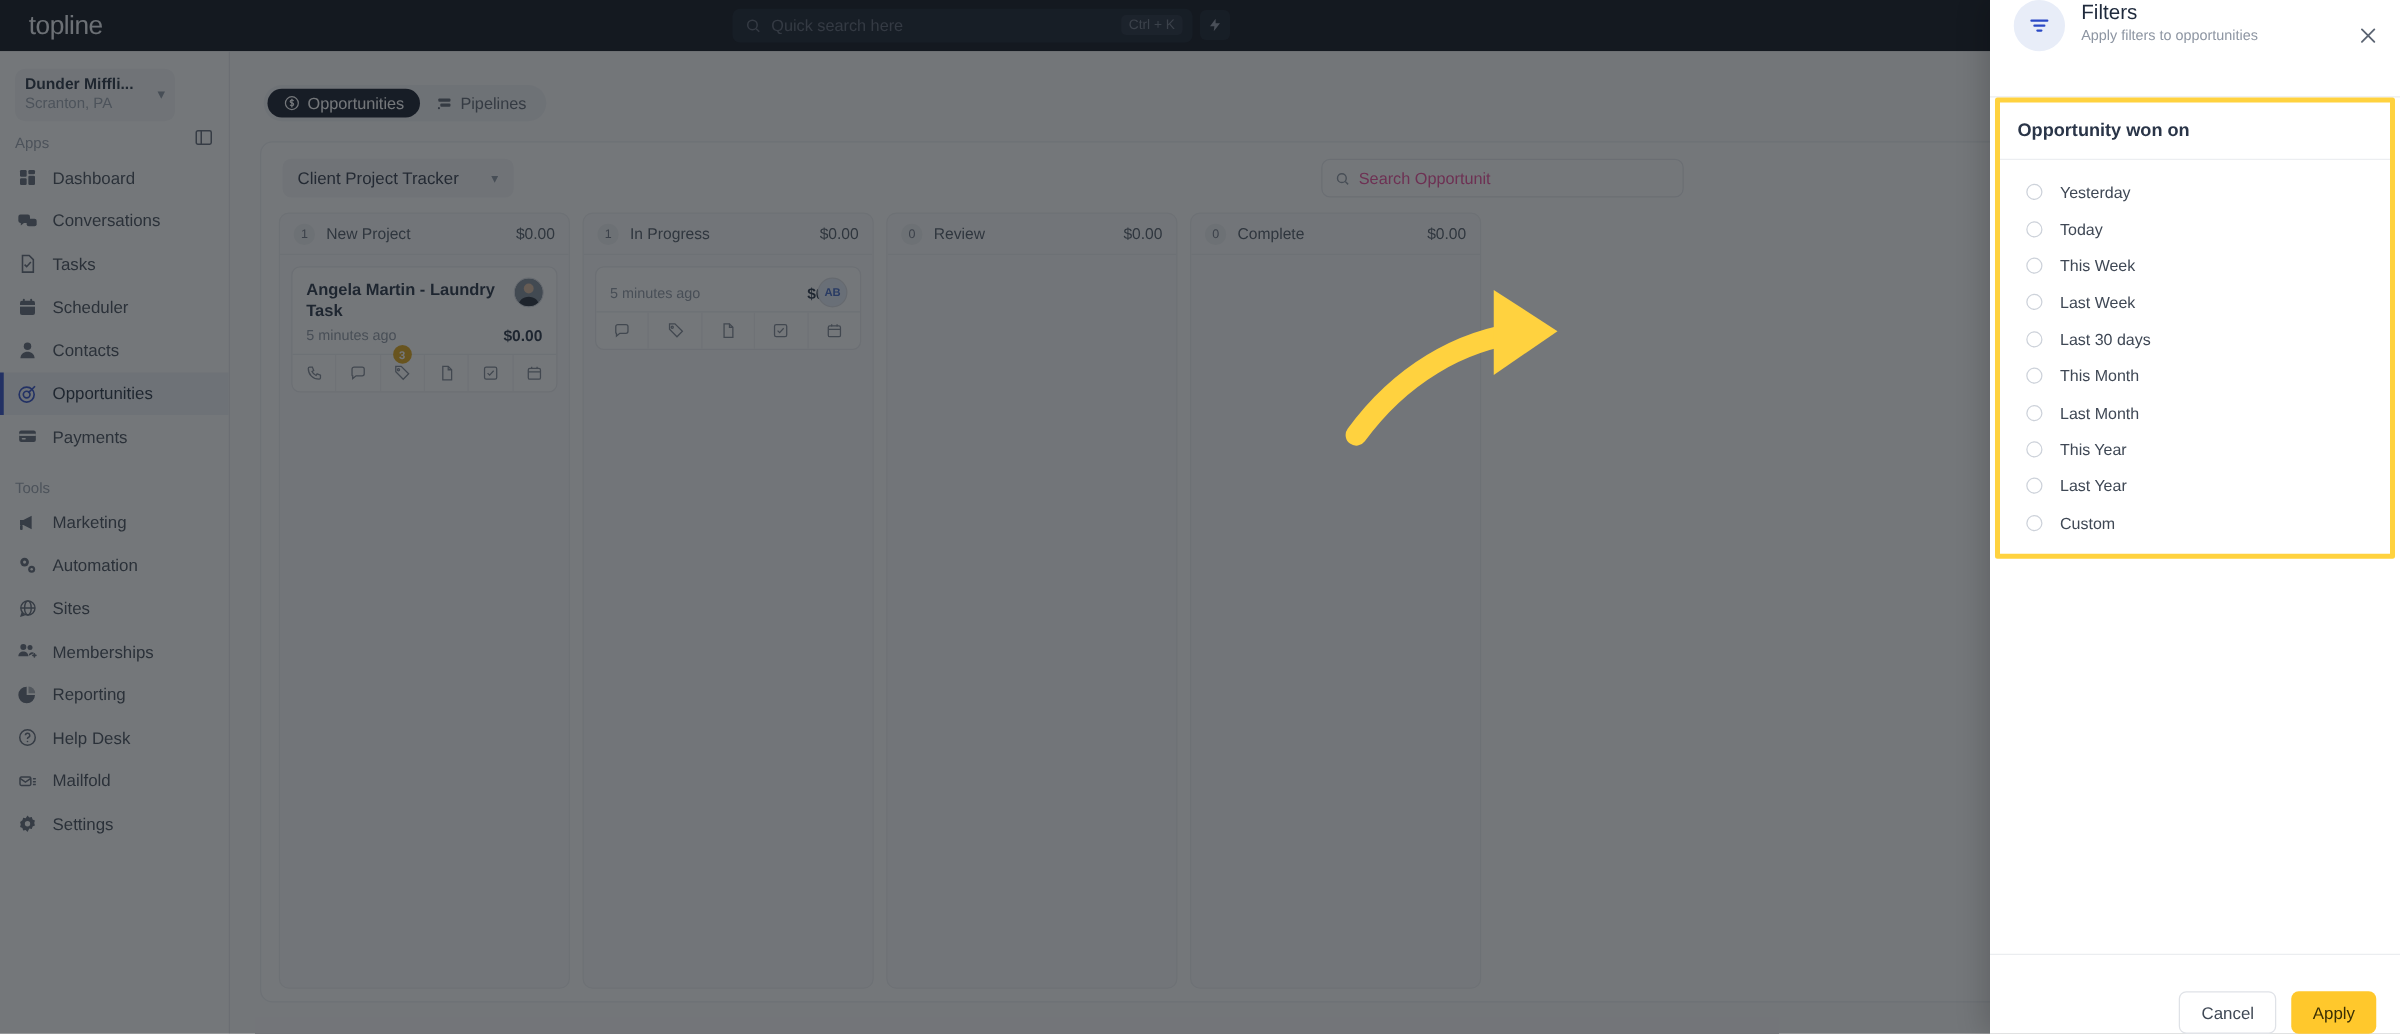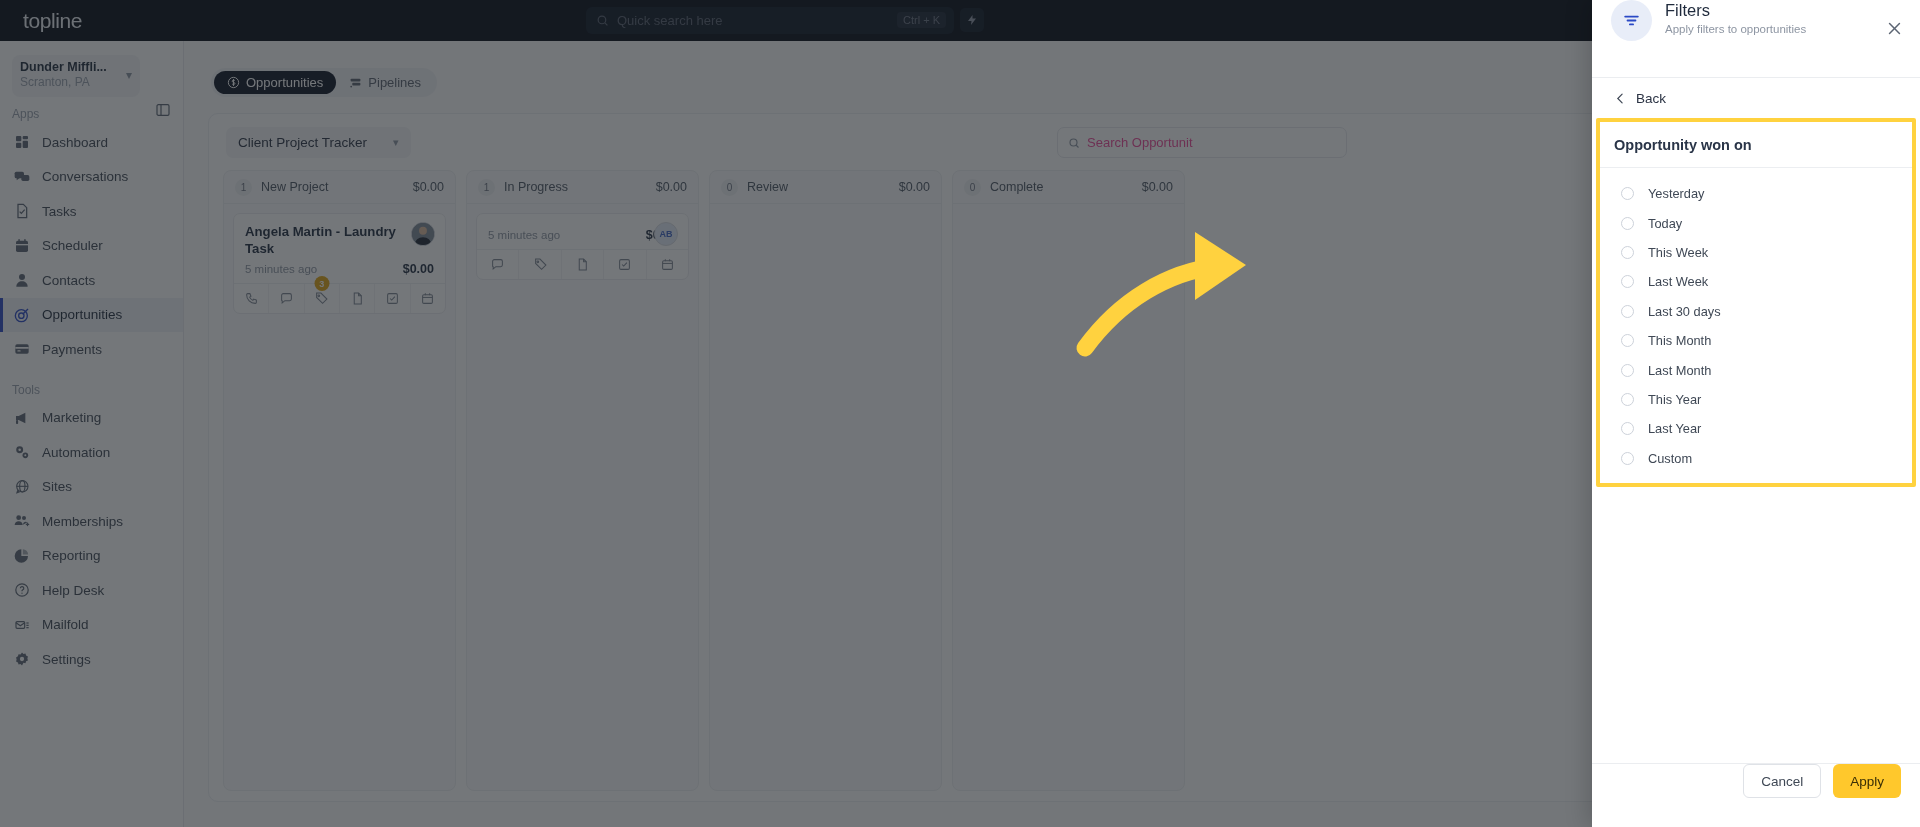--- a/index.html
+++ b/index.html
@@ -195,21 +195,21 @@
   .hb-list { padding: 11px 0 10px 0; }
   .opt { height: 29.4px; display: flex; align-items: center; gap: 14px; padding: 0 0 0 21px; }
   .radio {
     width: 13px; height: 13px; border-radius: 50%;
     border: 1.4px solid #cdd2da; background: #ffffff; flex: 0 0 13px;
   }
   .opt-label { font-size: 12.8px; color: #3f4855; }
 
   .drawer-foot {
     height: 64px; border-top: 1px solid #ebedf0;
-    display: flex; align-items: flex-start; justify-content: flex-end; gap: 12px; padding: 0 19px;
+    display: flex; align-items: flex-end; justify-content: flex-end; gap: 12px; padding: 0 19px;
   }
   .btn { height: 34px; border-radius: 6px; font-size: 13.5px; display: flex; align-items: center; padding: 0 17px; }
   .btn-cancel { border: 1px solid #dfe2e7; color: #3f4855; background: #ffffff; }
   .btn-apply { background: #ffc82c; color: #3a2f05; font-weight: 500; }
 
   
   .arrow-layer { position: absolute; inset: 0; pointer-events: none; }
 </style>
 </head>
 <body>
@@ -589,26 +589,20 @@
         <div class="drawer-sub">Apply filters to opportunities</div>
       </div>
       <div class="drawer-close">
         <svg width="17" height="17" viewBox="0 0 24 24" fill="none" stroke="#5c6573" stroke-width="2.1" stroke-linecap="round">
             <line x1="5" y1="5" x2="19" y2="19"></line>
             <line x1="19" y1="5" x2="5" y2="19"></line>
           </svg>
       </div>
     </div>
 
-    <div class="back-row">
-      <svg width="13" height="13" viewBox="0 0 24 24" fill="none" stroke="#3f4855" stroke-width="2.2" stroke-linecap="round">
-          <polyline points="15,4 7,12 15,20"></polyline>
-        </svg>
-      <span>Back</span>
-    </div>
 
     <div class="filters-body">
       <div class="highlight-box">
         <div class="hb-title">Opportunity won on</div>
         <div class="hb-list">
 
           <div class="opt">
             <span class="radio"></span>
             <span class="opt-label">Yesterday</span>
           </div>

